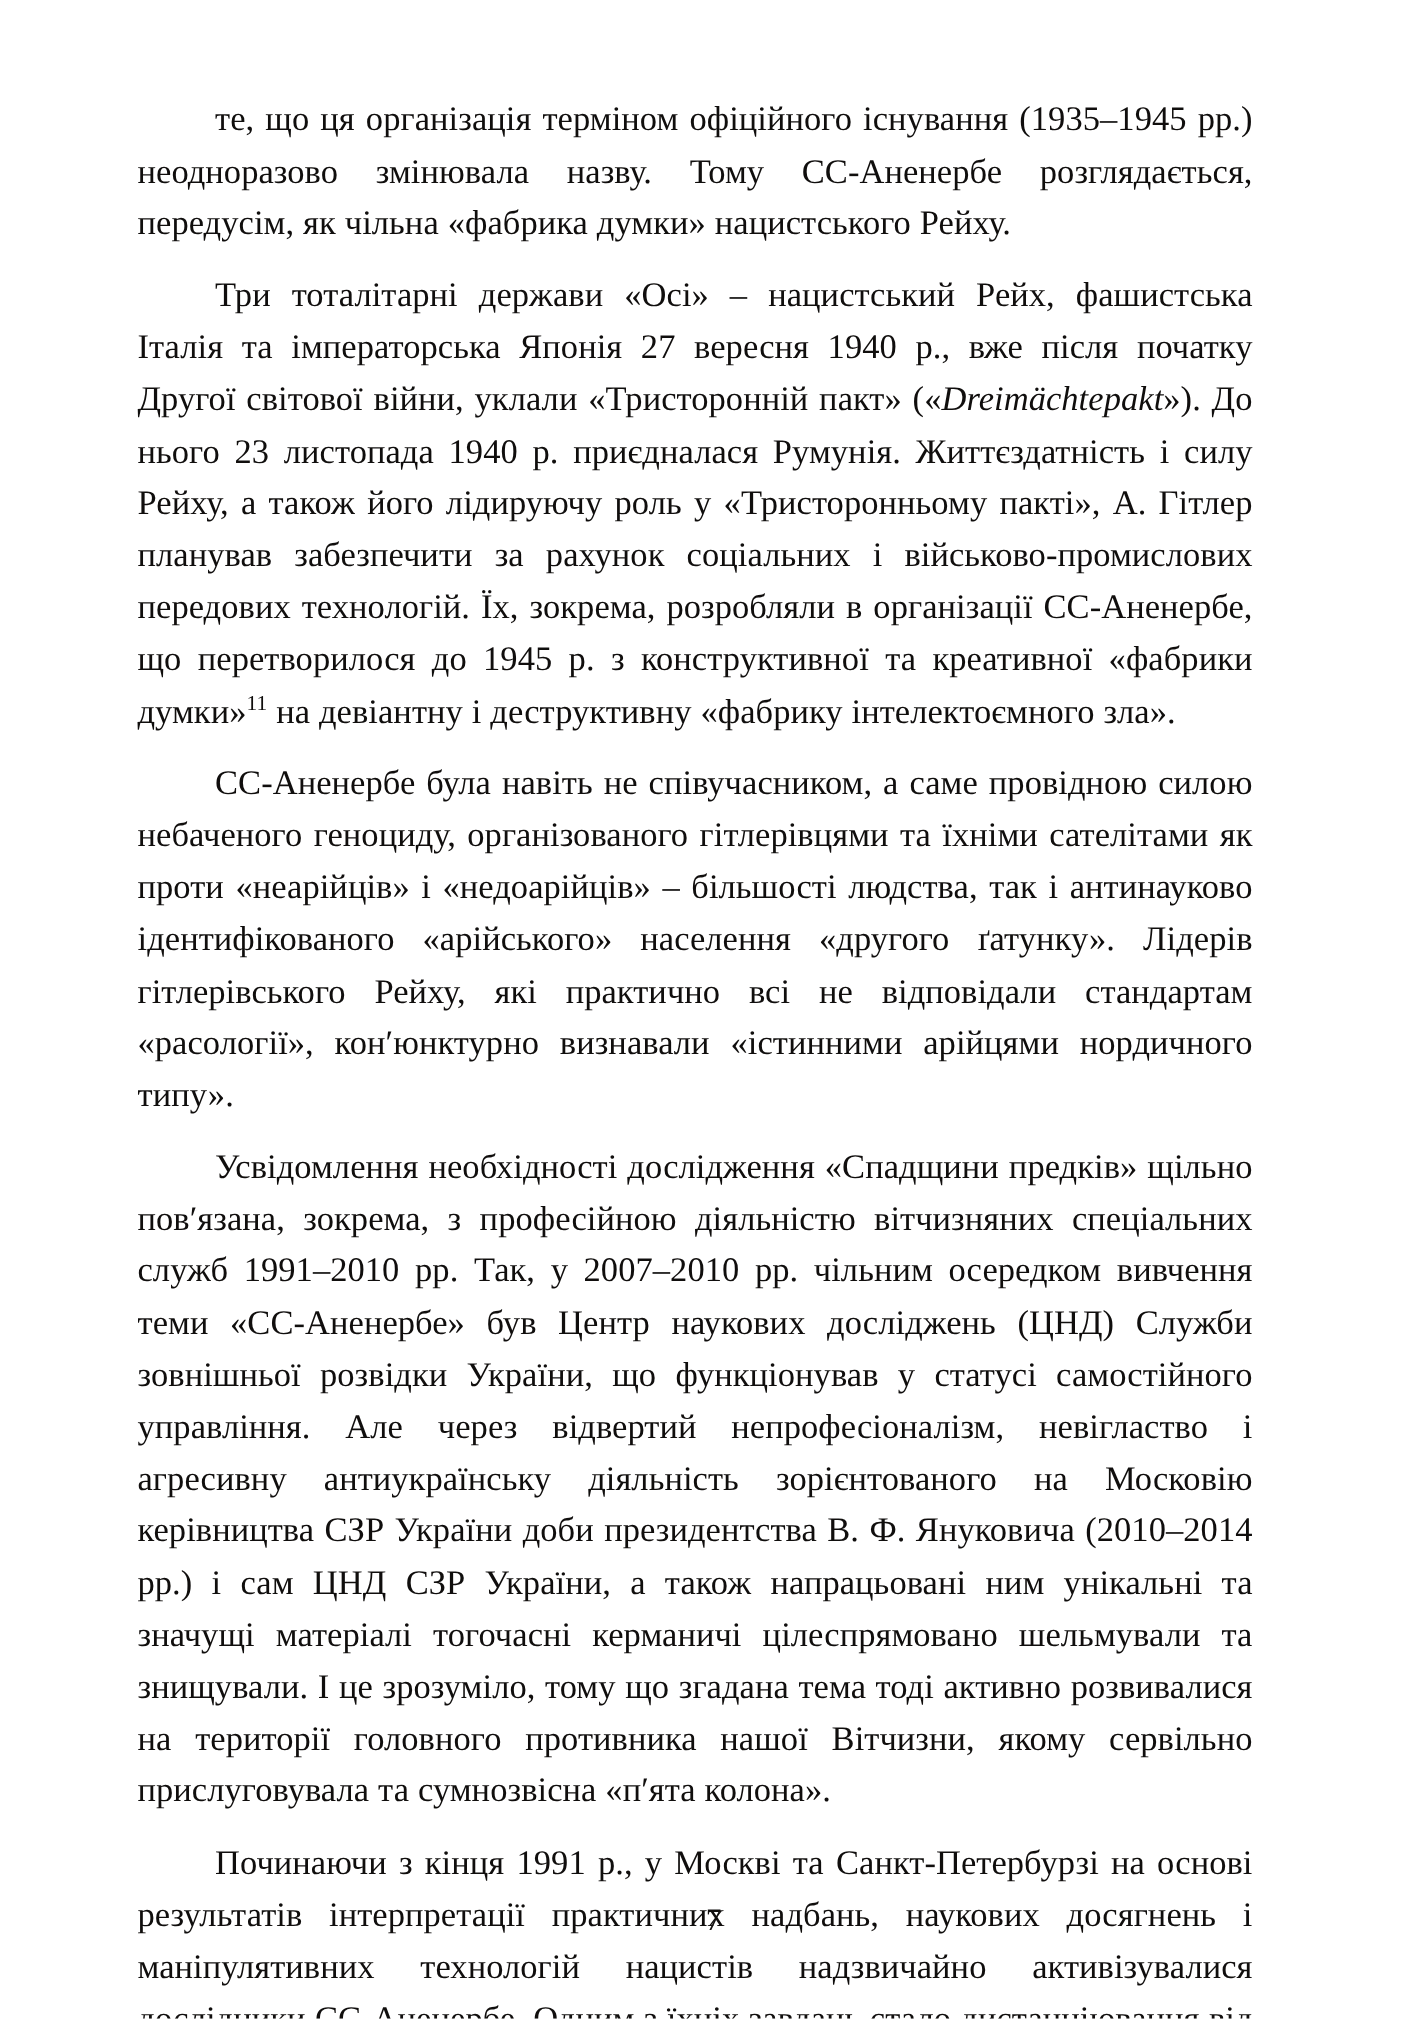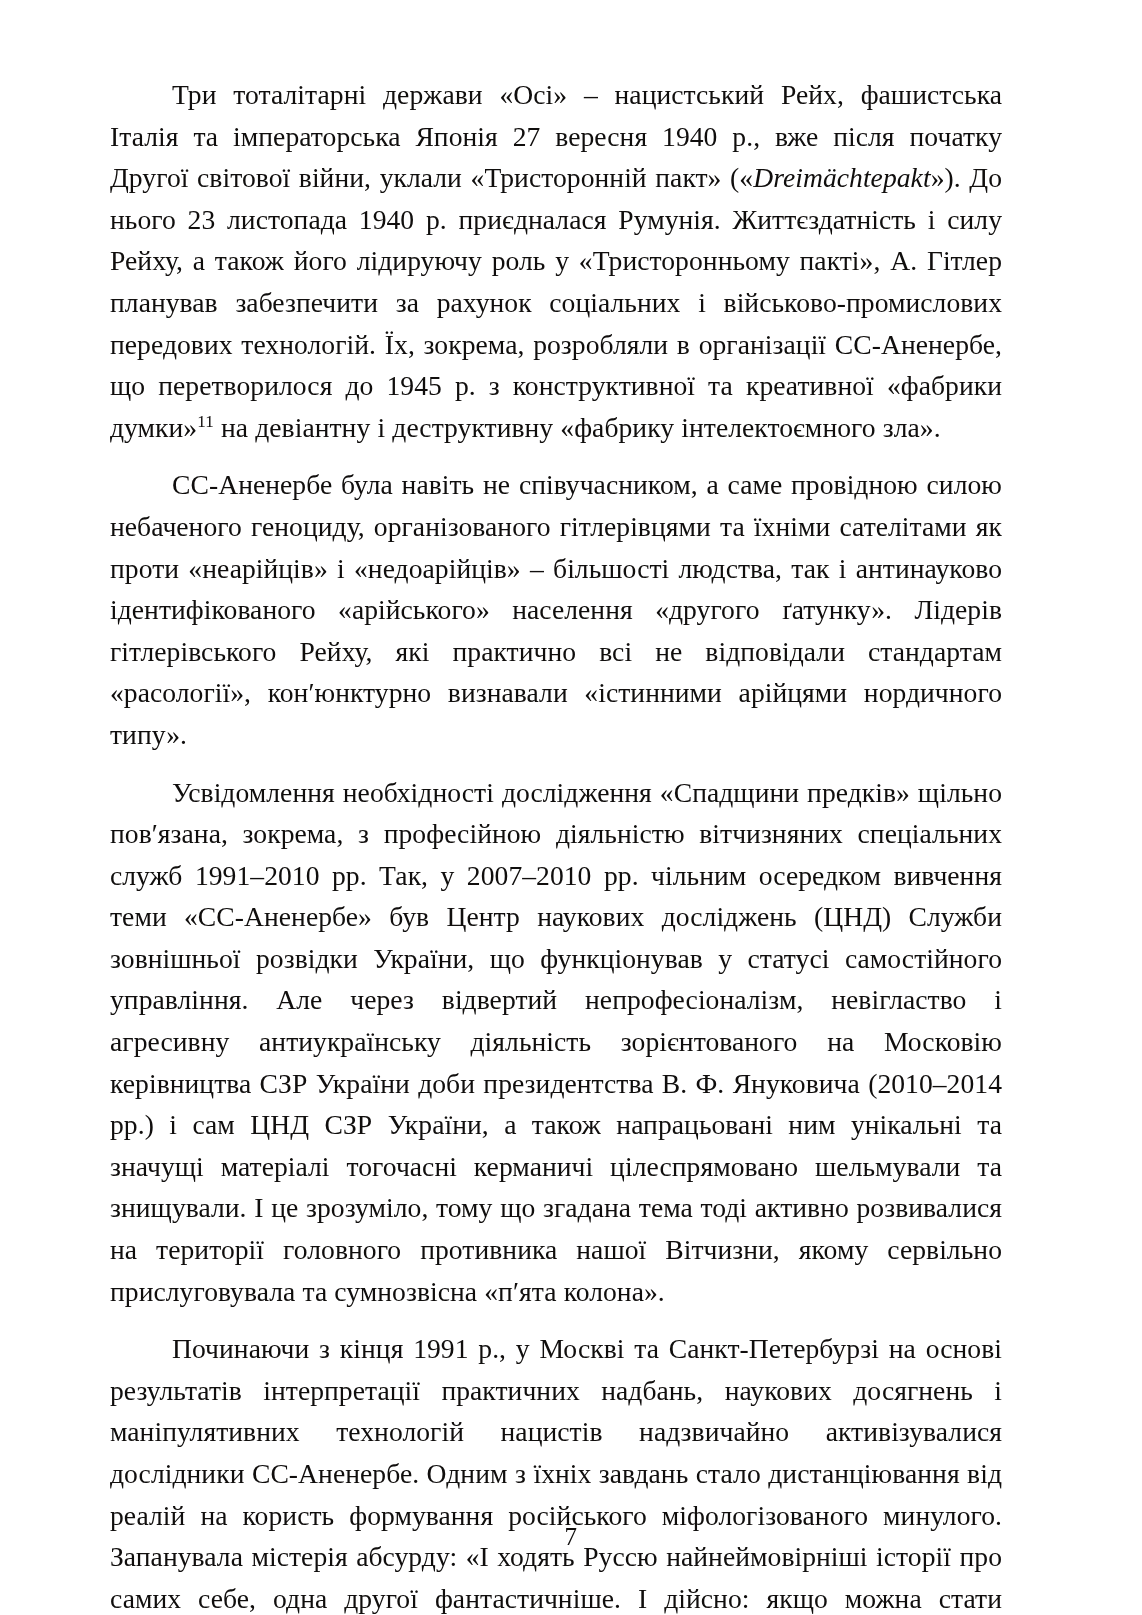--- a/index.html
+++ b/index.html
@@ -97,20 +97,23 @@
     letter-spacing: 0.3px;
   }
 </style>
 </head>
 <body>
 
 <div class="page">
 
   <div class="text-column">
 
+    <p class="para">
+      <span>те, що ця організація терміном офіційного існування (1935–1945 рр.) неодноразово змінювала назву. Тому СС-Аненербе розглядається, передусім, як чільна «фабрика думки» нацистського Рейху.</span>
+    </p>
 
     <p class="para">
       <span>Три тоталітарні держави «Осі» – нацистський Рейх, фашистська Італія та імператорська Японія 27 вересня 1940 р., вже після початку Другої світової війни, уклали «Тристоронній пакт» («</span><span class="ital">Dreimächtepakt</span><span>»). До нього 23 листопада 1940 р. приєдналася Румунія. Життєздатність і силу Рейху, а також його лідируючу роль у «Тристоронньому пакті», А. Гітлер планував забезпечити за рахунок соціальних і військово-промислових передових технологій. Їх, зокрема, розробляли в організації СС-Аненербе, що перетворилося до 1945 р. з конструктивної та креативної «фабрики думки»</span><sup class="fn-ref">11</sup><span> на девіантну і деструктивну «фабрику інтелектоємного зла».</span>
     </p>
 
     <p class="para">
       <span>СС-Аненербе була навіть не співучасником, а саме провідною силою небаченого геноциду, організованого гітлерівцями та їхніми сателітами як проти «неарійців» і «недоарійців» – більшості людства, так і антинауково ідентифікованого «арійського» населення «другого ґатунку». Лідерів гітлерівського Рейху, які практично всі не відповідали стандартам «расології», кон′юнктурно визнавали «істинними арійцями нордичного типу».</span>
     </p>
 
     <p class="para">

